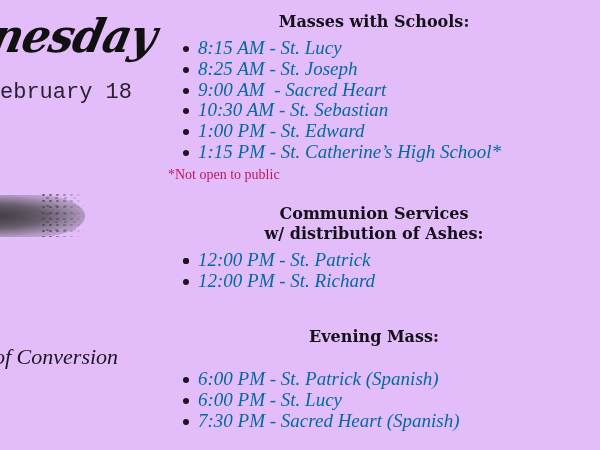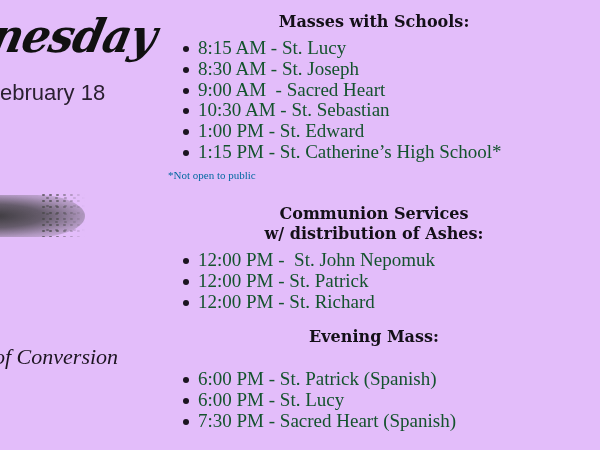--- a/index.html
+++ b/index.html
@@ -32,21 +32,21 @@
       font-size: 44px;
       letter-spacing: -1px;
       color: #111;
       transform: skewX(-12deg) scaleY(1.05);
       white-space: nowrap;
     }
     .date {
       position: absolute;
       left: 0;
       top: 80px;
-      font-family: Liberation Sans, sans-serif;
+      font-family: Liberation Mono, monospace;
       font-size: 22px;
       color: #2a2030;
       white-space: nowrap;
     }
     .ash-smudge {
       position: absolute;
       left: -10px;
       top: 195px;
       width: 95px;
       height: 42px;
@@ -102,36 +102,37 @@
       list-style: none;
       margin: 0;
       padding: 0 0 0 14px;
     }
     ul.sched li {
       position: relative;
       padding-left: 16px;
       font-family: "Liberation Serif", serif;
       font-size: 19px;
       line-height: 20.8px;
-      color: #14532d;
+      color: #0369a1;
       white-space: pre;
+      font-style: italic;
     }
     ul.sched li .bullet {
       position: absolute;
       left: 1px;
       top: 8px;
       width: 6px;
       height: 6px;
       border-radius: 50%;
       background: #1c1420;
     }
     .note {
       font-family: "Liberation Serif", serif;
-      font-size: 11px;
-      color: #0369a1;
+      font-size: 14px;
+      color: #be185d;
       margin: 4px 0 0 0;
       padding-left: 0;
       line-height: 16px;
     }
     #sec-schools { position: absolute; top: 12px; left: 0; width: 432px; }
     #sec-schools .section-title { margin-bottom: 6px; }
     #sec-communion { position: absolute; top: 204px; left: 0; width: 432px; }
     #sec-communion .section-title { margin-bottom: 6px; }
     #sec-evening { position: absolute; top: 327px; left: 0; width: 432px; }
     #sec-evening .section-title { margin-bottom: 22px; }
@@ -146,36 +147,36 @@
   <div class="ash-specks"></div>
   <div class="tagline">of Conversion</div>
 </div>
 
 <div class="right">
 
   <div id="sec-schools">
     <h2 class="section-title">Masses with Schools:</h2>
     <ul class="sched">
       <li><span class="bullet"></span><span>8:15 AM - St. Lucy</span></li>
-      <li><span class="bullet"></span><span>8:30 AM - St. Joseph</span></li>
+      <li><span class="bullet"></span><span>8:25 AM - St. Joseph</span></li>
       <li><span class="bullet"></span><span>9:00 AM  - Sacred Heart</span></li>
       <li><span class="bullet"></span><span>10:30 AM - St. Sebastian</span></li>
       <li><span class="bullet"></span><span>1:00 PM - St. Edward</span></li>
       <li><span class="bullet"></span><span>1:15 PM - St. Catherine’s High School*</span></li>
     </ul>
     <p class="note">*Not open to public</p>
   </div>
 
   <div id="sec-communion">
     <h2 class="section-title">
       <span>Communion Services</span><br>
       <span>w/ distribution of Ashes:</span>
     </h2>
     <ul class="sched">
-      <li><span class="bullet"></span><span>12:00 PM -  St. John Nepomuk</span></li>
+      <li><span class="bullet"></span></li>
       <li><span class="bullet"></span><span>12:00 PM - St. Patrick</span></li>
       <li><span class="bullet"></span><span>12:00 PM - St. Richard</span></li>
     </ul>
   </div>
 
   <div id="sec-evening">
     <h2 class="section-title">Evening Mass:</h2>
     <ul class="sched">
       <li><span class="bullet"></span><span>6:00 PM - St. Patrick (Spanish)</span></li>
       <li><span class="bullet"></span><span>6:00 PM - St. Lucy</span></li>

